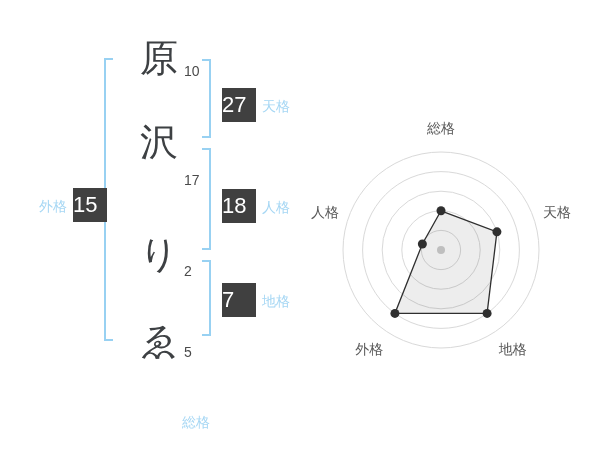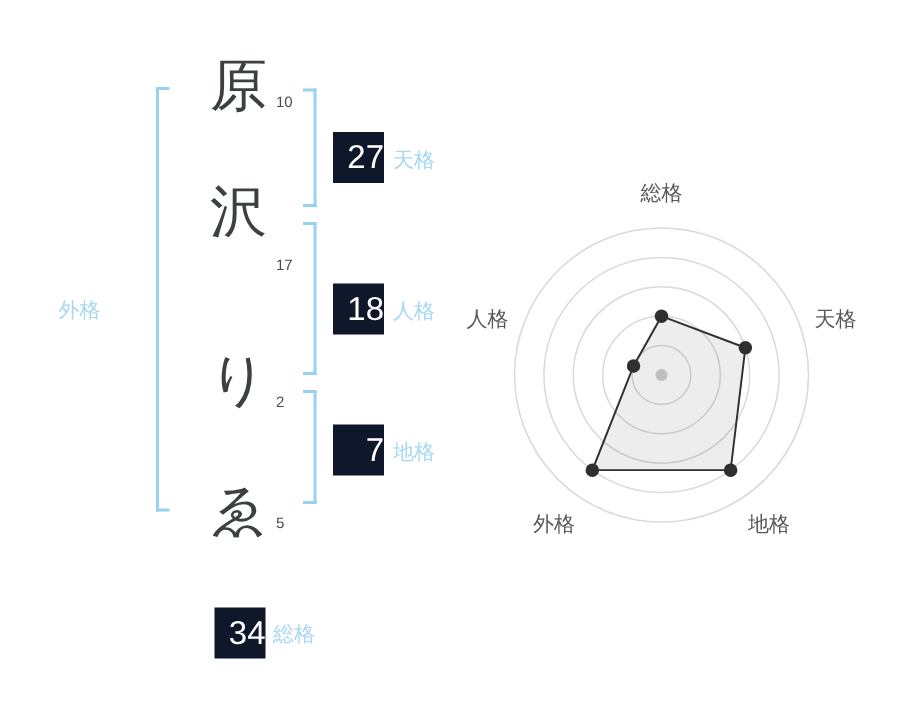--- a/index.html
+++ b/index.html
@@ -21,28 +21,28 @@
   .b-chikaku{left:202px;top:260px;height:76px;}
 
   
   .name-char{
     position:absolute;left:139px;width:40px;height:40px;
     font-size:38px;line-height:40px;text-align:center;color:#3D4043;
   }
   .c0{top:38px;} .c1{top:122px;} .c2{top:234px;} .c3{top:321px;}
   .stroke-num{
     position:absolute;left:184px;width:22px;
-    font-size:10px;color:#4A4A4A;text-align:left;
+    font-size:14px;color:#4A4A4A;text-align:left;
   }
   .s0{top:63px;} .s1{top:144px;margin-top:28px;} .s2{top:263px;} .s3{top:344px;}
 
   
   .badge{
-    position:absolute;width:34px;height:34px;background:#0f172a;
-    color:#ffffff;font-size:22px;line-height:34px;text-align:right;
+    position:absolute;width:34px;height:34px;background:#404040;
+    color:#ffffff;font-size:22px;line-height:34px;text-align:left;
   }
   .badge-27{left:222px;top:88px;}
   .badge-19{left:222px;top:189px;}
   .badge-7 {left:222px;top:283px;}
   .badge-15{left:73px;top:188px;}
   .badge-34{left:143px;top:405px;}
   .score-label{
     position:absolute;font-size:14px;color:#A6D7F4;white-space:nowrap;
   }
   .lbl-tenkaku{left:262px;top:98px;}
@@ -79,22 +79,22 @@
   <div class="badge badge-27">27</div>
   <span class="score-label lbl-tenkaku">天格</span>
 
   <div class="badge badge-19">18</div>
   <span class="score-label lbl-jinkaku">人格</span>
 
   <div class="badge badge-7">7</div>
   <span class="score-label lbl-chikaku">地格</span>
 
   <span class="score-label lbl-gaikaku">外格</span>
+  <div class="badge badge-15">15</div>
 
-  <div class="badge badge-34">34</div>
   <span class="score-label lbl-soukaku">総格</span>
 
   <div class="radar-wrap">
     <svg width="270" height="260" viewBox="0 0 270 260">
         <circle cx="135" cy="138" r="19.6" fill="none" stroke="#D9D9D9" stroke-width="1"></circle>
         <circle cx="135" cy="138" r="39.2" fill="none" stroke="#D9D9D9" stroke-width="1"></circle>
         <circle cx="135" cy="138" r="58.8" fill="none" stroke="#D9D9D9" stroke-width="1"></circle>
         <circle cx="135" cy="138" r="78.4" fill="none" stroke="#D9D9D9" stroke-width="1"></circle>
         <circle cx="135" cy="138" r="98" fill="none" stroke="#D9D9D9" stroke-width="1"></circle>
         <polygon points="135,98.8 190.92212315815502,119.82980073075309 181.0823637797299,201.42693235899588 88.91763622027011,201.42693235899588 116.359292280615,131.94326691025103" fill="rgba(0,0,0,0.07)" stroke="#2F2F2F" stroke-width="1.3"></polygon>

